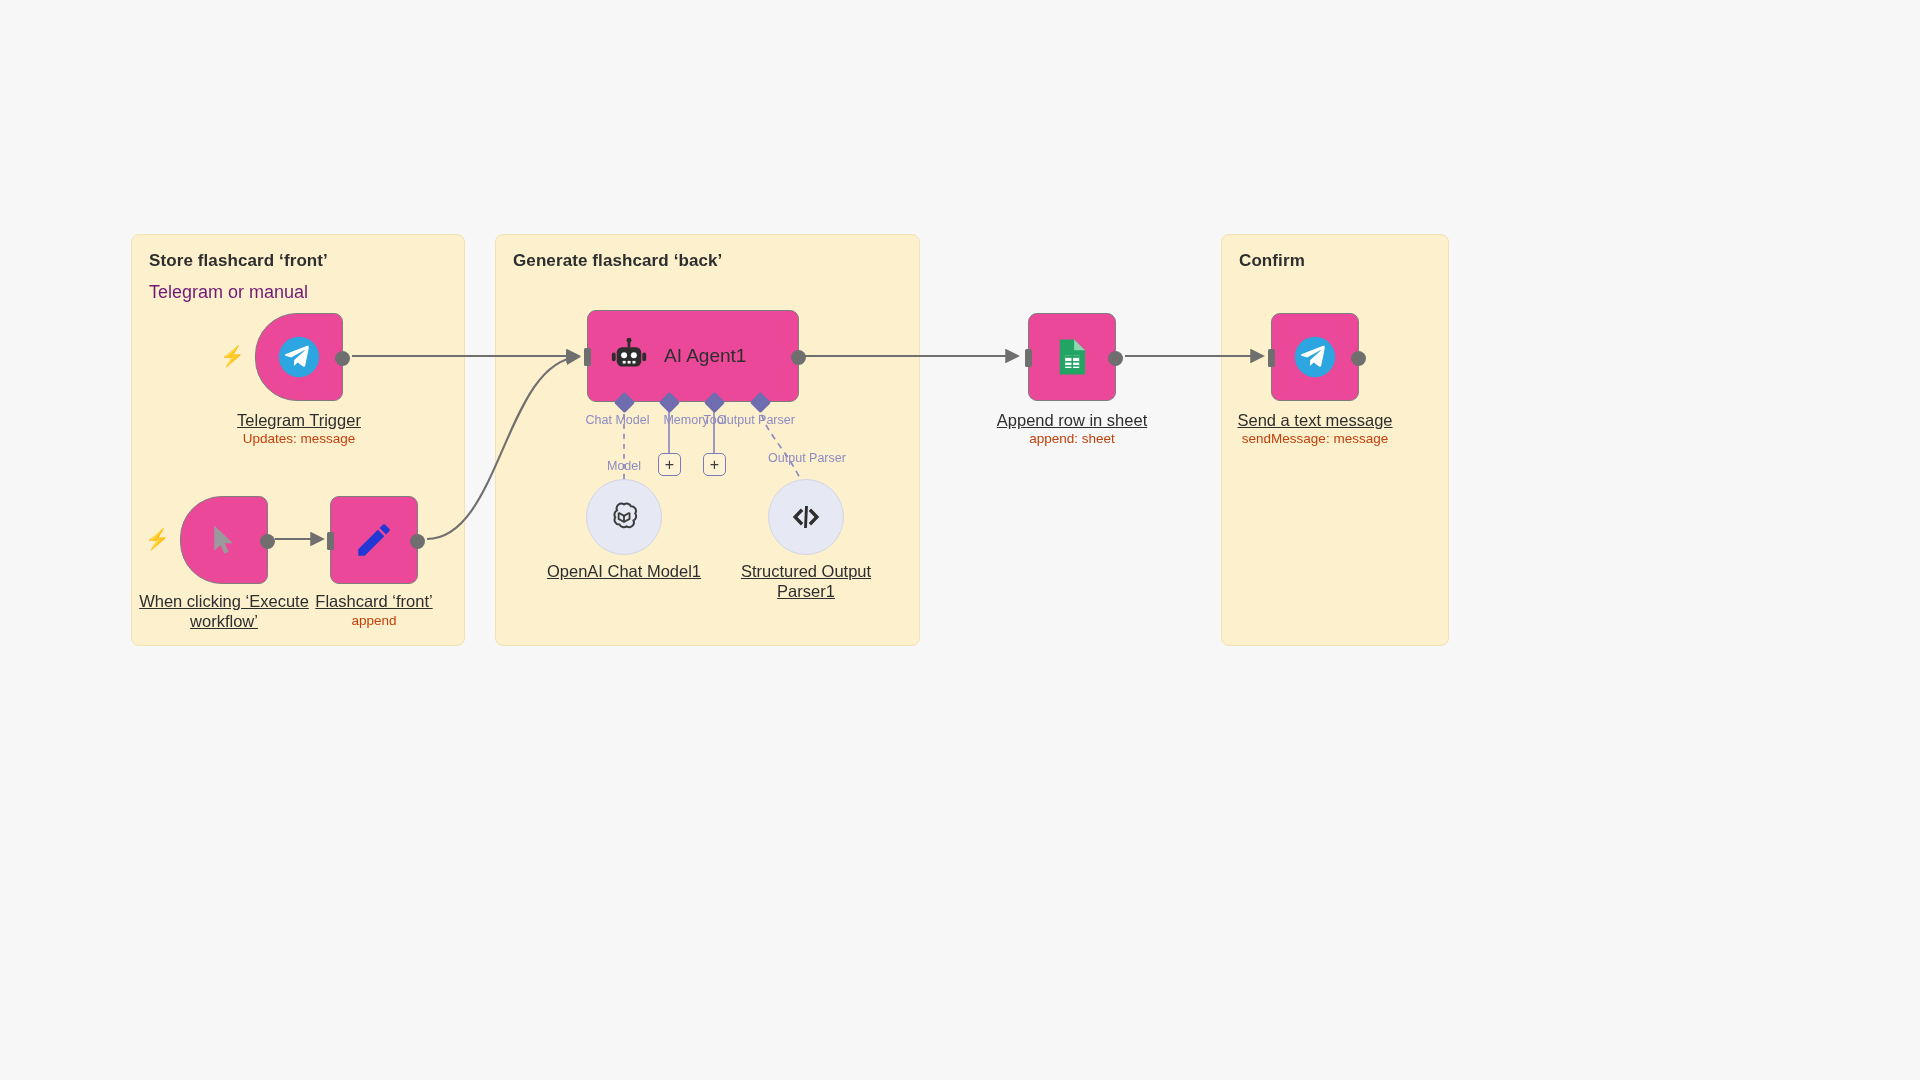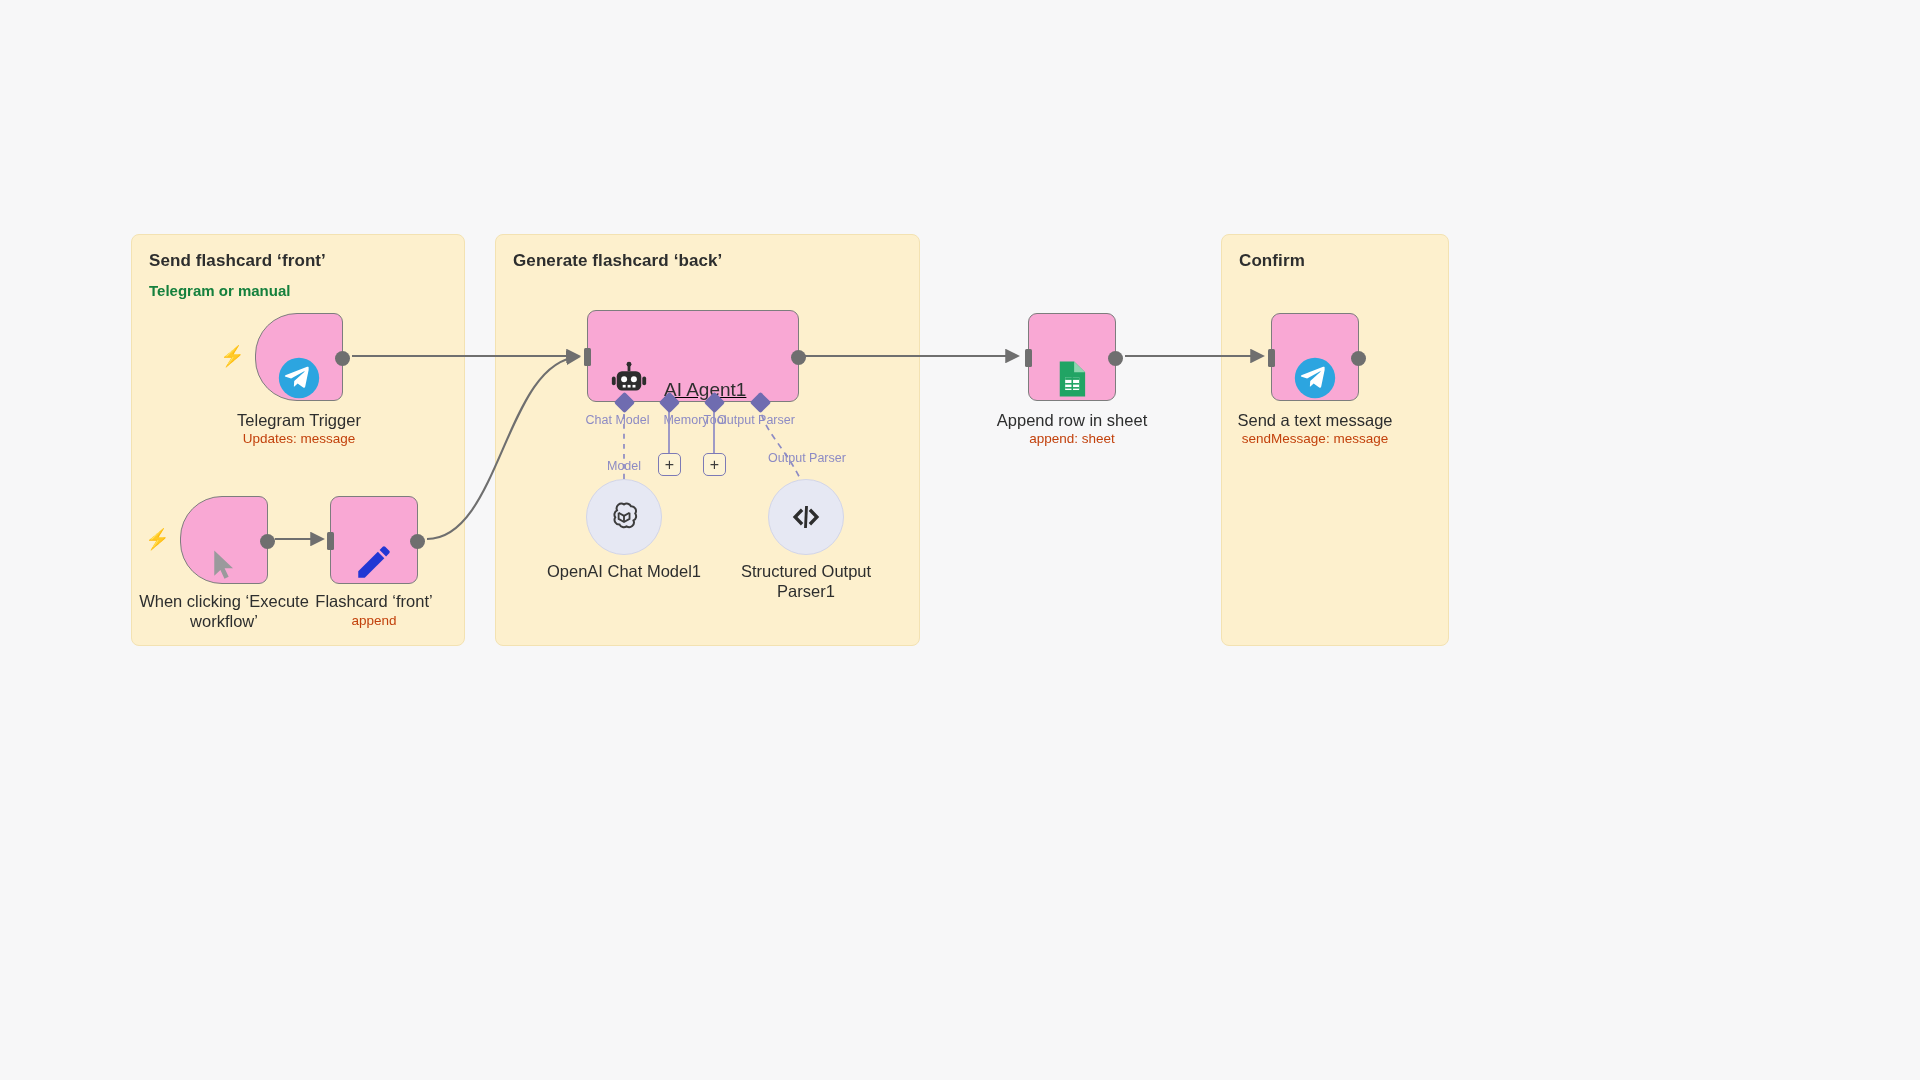--- a/index.html
+++ b/index.html
@@ -19,41 +19,42 @@
     border: 1px solid #f3e2b2;
     border-radius: 8px;
   }
   .sticky-title {
     position: absolute; left: 17px; top: 16px;
     font-size: 17px; font-weight: bold; color: #2d2e2e;
     letter-spacing: .1px; white-space: nowrap;
   }
   .sticky-sub {
     position: absolute; left: 17px; top: 47px;
-    font-size: 15px; color: #15803d; white-space: nowrap; font-weight: bold;
+    font-size: 18px; color: #701a75; white-space: nowrap;
   }
 
   
   #edges { position: absolute; left: 0; top: 0; width: 1920px; height: 1080px; pointer-events: none; }
 
   
   .node {
     position: absolute;
-    background: #f9a8d4;
+    background: #ec4899;
     border: 1.6px solid #7d7d7d;
     border-radius: 9px;
-    display: flex; align-items: flex-end; justify-content: center; text-decoration: underline;
+    display: flex; align-items: center; justify-content: center;
   }
   .node.trigger { border-top-left-radius: 42px; border-bottom-left-radius: 42px; }
   .node.wide { justify-content: flex-start; }
   .node-title {
     position: absolute;
     text-align: center;
     font-size: 16.5px; color: #2d2e2e; font-weight: normal;
     line-height: 1.22;
+    text-decoration: underline;
   }
   .node-sub {
     position: absolute;
     text-align: center;
     font-size: 13.5px; color: #c2410c;
   }
   .agent-label {
     font-size: 19px; color: #2d2e2e; margin-left: 14px; white-space: nowrap;
   }
 
@@ -88,21 +89,21 @@
     font-size: 16px; color: #3c3c3c; line-height: 1;
   }
   .icon { display: block; }
 </style>
 </head>
 <body>
 
 <div id="canvas">
 
   <div class="sticky" style="left:131px; top:234px; width:334px; height:412px;">
-    <div class="sticky-title">Send flashcard ‘front’</div>
+    <div class="sticky-title">Store flashcard ‘front’</div>
     <div class="sticky-sub">Telegram or manual</div>
   </div>
 
   <div class="sticky" style="left:495px; top:234px; width:425px; height:412px;">
     <div class="sticky-title">Generate flashcard ‘back’</div>
   </div>
 
 
   <div class="sticky" style="left:1209px; top:234px; width:228px; height:412px;margin-left:12px;">
     <div class="sticky-title">Confirm</div>

